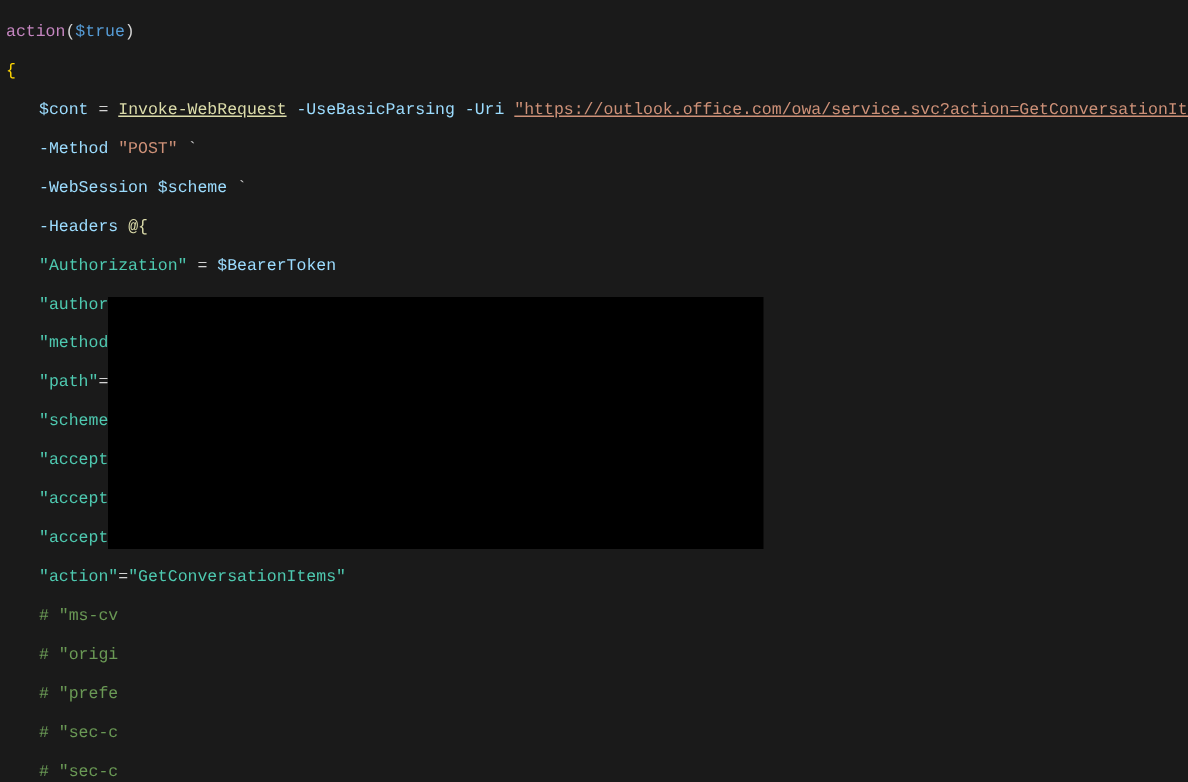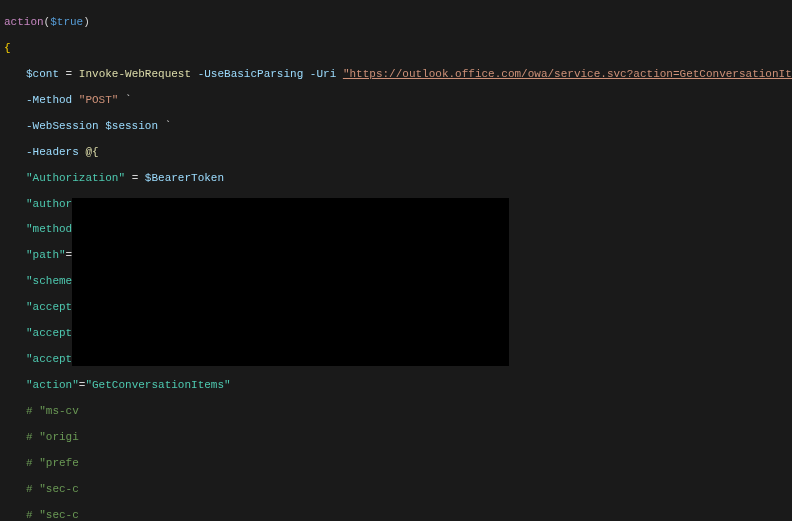--- a/index.html
+++ b/index.html
@@ -16,21 +16,21 @@
   }
   .editor {
     padding: 3px 0 0 4px;
     white-space: pre;
   }
   .kw      { color: #c586c0; }   
   .bool    { color: #569cd6; }   
   .var     { color: #9cdcfe; margin-top: 20px; }   
   .param   { color: #9cdcfe; }   
   .eq      { color: #d4d4d4; }
-  .cmd     { color: #dcdcaa; }   
+  .cmd     { color: #dcdcaa; text-decoration: underline; }   
   .strpink { color: #ce9178; }   
   .strcyan { color: #4ec9b0; }
   .brace   { color: #ffd602; }
   .at      { color: #dcdcaa; }
   .comment { color: #6a9955; }
   .plain   { color: #d4d4d4; }
   .under   { text-decoration: underline; text-decoration-color:#ce9178; }
   .ticks   { color: #d4d4d4; }
 
   .redact {
@@ -45,21 +45,21 @@
   .indent1 { padding-left: 22px; display:inline-block;}
 </style>
 </head>
 <body>
 
 <div class="editor">
 <span class="line"><span class="kw">action</span><span class="plain">(</span><span class="bool">$true</span><span class="plain">)</span></span>
 <span class="line"><span class="brace">{</span></span>
 <span class="line"><span class="indent1"><span class="var">$cont</span><span class="eq"> = </span><span class="cmd">Invoke-WebRequest</span><span class="param"> -UseBasicParsing</span><span class="param"> -Uri </span><span class="strpink under">"https://outlook.office.com/owa/service.svc?action=GetConversationItems&amp;app=Mail&amp;n=36"</span></span></span>
 <span class="line"><span class="indent1"><span class="param">-Method </span><span class="strpink">"POST"</span><span class="ticks"> `</span></span></span>
-<span class="line"><span class="indent1"><span class="param">-WebSession </span><span class="var">$session</span><span class="ticks"> `</span></span></span>
+<span class="line"><span class="indent1"><span class="param">-WebSession </span><span class="var">$scheme</span><span class="ticks"> `</span></span></span>
 <span class="line"><span class="indent1"><span class="param">-Headers </span><span class="at">@{</span></span></span>
 <span class="line"><span class="indent1"><span class="strcyan">"Authorization"</span><span class="eq"> = </span><span class="var">$BearerToken</span></span></span>
 <span class="line"><span class="indent1"><span class="strcyan">"authority"</span><span class="eq">=</span><span class="strcyan">"outlook.office.com"</span></span></span>
 <span class="line"><span class="indent1"><span class="strcyan">"method"</span><span class="eq">=</span><span class="strcyan">"POST"</span></span></span>
 <span class="line"><span class="indent1"><span class="strcyan">"path"</span><span class="eq">=</span><span class="strcyan">"/owa/service.svc?action=GetConversationItems&amp;app=Mail&amp;n=36"</span></span></span>
 <span class="line"><span class="indent1"><span class="strcyan">"scheme"</span><span class="eq">=</span><span class="strcyan">"https"</span></span></span>
 <span class="line"><span class="indent1"><span class="strcyan">"accept"</span><span class="eq">=</span><span class="strcyan">"*/*"</span></span></span>
 <span class="line"><span class="indent1"><span class="strcyan">"accept-encoding"</span><span class="eq">=</span><span class="strcyan">"gzip, deflate, br"</span></span></span>
 <span class="line"><span class="indent1"><span class="strcyan">"accept-language"</span><span class="eq">=</span><span class="strcyan">"en-US,en;q=0.9"</span></span></span>
 <span class="line"><span class="indent1"><span class="strcyan">"action"</span><span class="eq">=</span><span class="strcyan">"GetConversationItems"</span></span></span>

